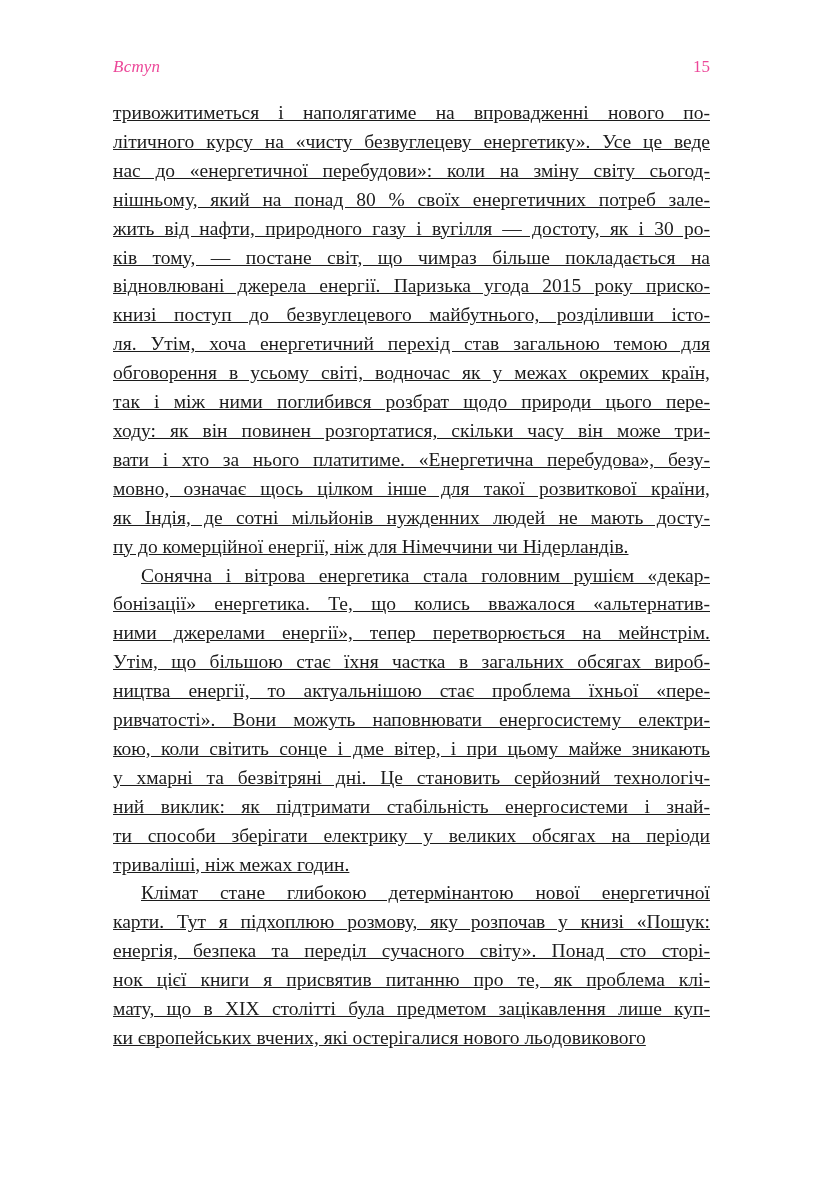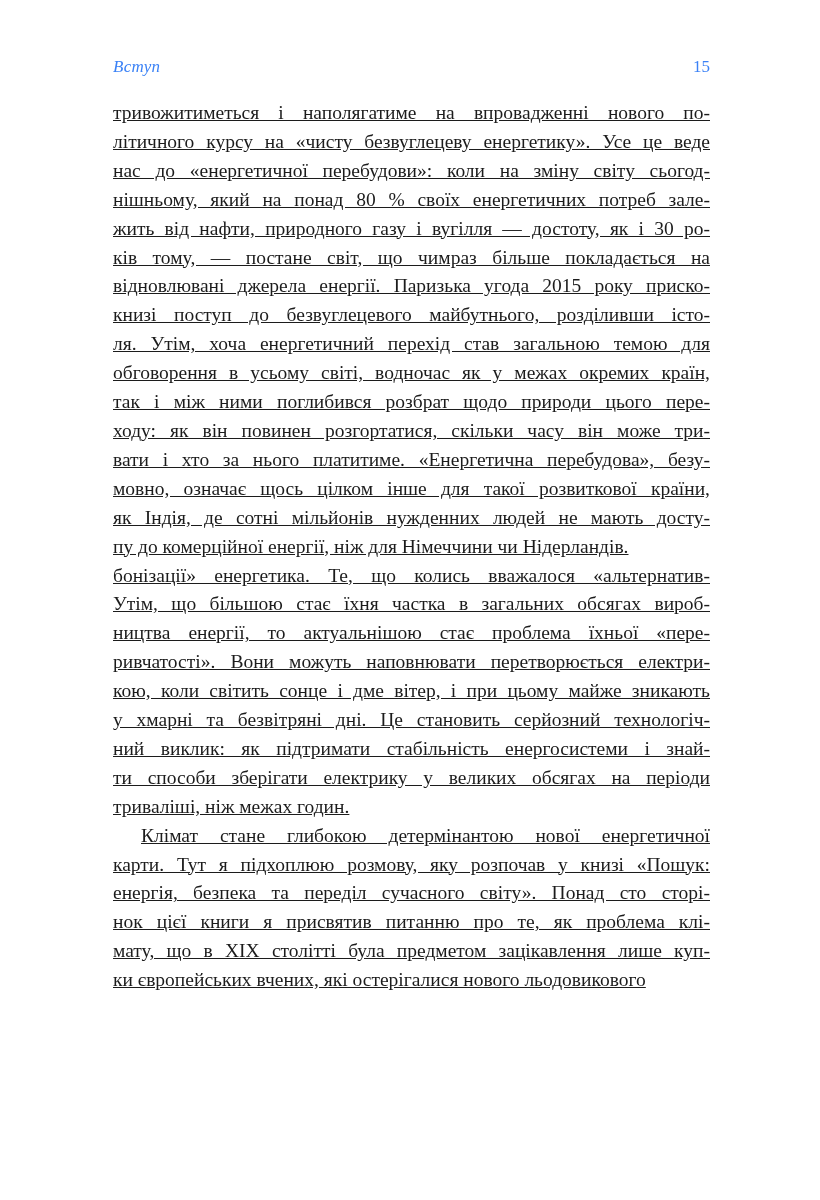--- a/index.html
+++ b/index.html
@@ -16,21 +16,21 @@
     padding: 57px 110px 0 113px;
     color: #1c1c1c;
     font-family: "Liberation Serif", serif;
     overflow: hidden;
   }
   .page-header {
     display: flex;
     justify-content: space-between;
     align-items: baseline;
     font-size: 17px;
-    color: #3b82f6;
+    color: #ec4899;
   }
   .section-title {
     font-style: italic;
     letter-spacing: 0.3px;
   }
   .page-number {
     font-size: 17px;
   }
   .text-block {
     margin-top: 22px;
@@ -76,24 +76,26 @@
         <div class="line">ля. Утім, хоча енергетичний перехід став загальною темою для</div>
         <div class="line">обговорення в усьому світі, водночас як у межах окремих країн,</div>
         <div class="line">так і між ними поглибився розбрат щодо природи цього пере-</div>
         <div class="line">ходу: як він повинен розгортатися, скільки часу він може три-</div>
         <div class="line">вати і хто за нього платитиме. «Енергетична перебудова», безу-</div>
         <div class="line">мовно, означає щось цілком інше для такої розвиткової країни,</div>
         <div class="line">як Індія, де сотні мільйонів нужденних людей не мають досту-</div>
         <div class="line last">пу до комерційної енергії, ніж для Німеччини чи Нідерландів.</div>
       </div>
       <div class="paragraph">
+        <div class="line indent">Сонячна і вітрова енергетика стала головним рушієм «декар-</div>
         <div class="line">бонізації» енергетика. Те, що колись вважалося «альтернатив-</div>
+        <div class="line">ними джерелами енергії», тепер перетворюється на мейнстрім.</div>
         <div class="line">Утім, що більшою стає їхня частка в загальних обсягах вироб-</div>
         <div class="line">ництва енергії, то актуальнішою стає проблема їхньої «пере-</div>
-        <div class="line">ривчатості». Вони можуть наповнювати перетворюється електри-</div>
+        <div class="line">ривчатості». Вони можуть наповнювати енергосистему електри-</div>
         <div class="line">кою, коли світить сонце і дме вітер, і при цьому майже зникають</div>
         <div class="line">у хмарні та безвітряні дні. Це становить серйозний технологіч-</div>
         <div class="line">ний виклик: як підтримати стабільність енергосистеми і знай-</div>
         <div class="line">ти способи зберігати електрику у великих обсягах на періоди</div>
         <div class="line last">триваліші, ніж межах годин.</div>
       </div>
       <div class="paragraph">
         <div class="line indent">Клімат стане глибокою детермінантою нової енергетичної</div>
         <div class="line">карти. Тут я підхоплюю розмову, яку розпочав у книзі «Пошук:</div>
         <div class="line">енергія, безпека та переділ сучасного світу». Понад сто сторі-</div>

